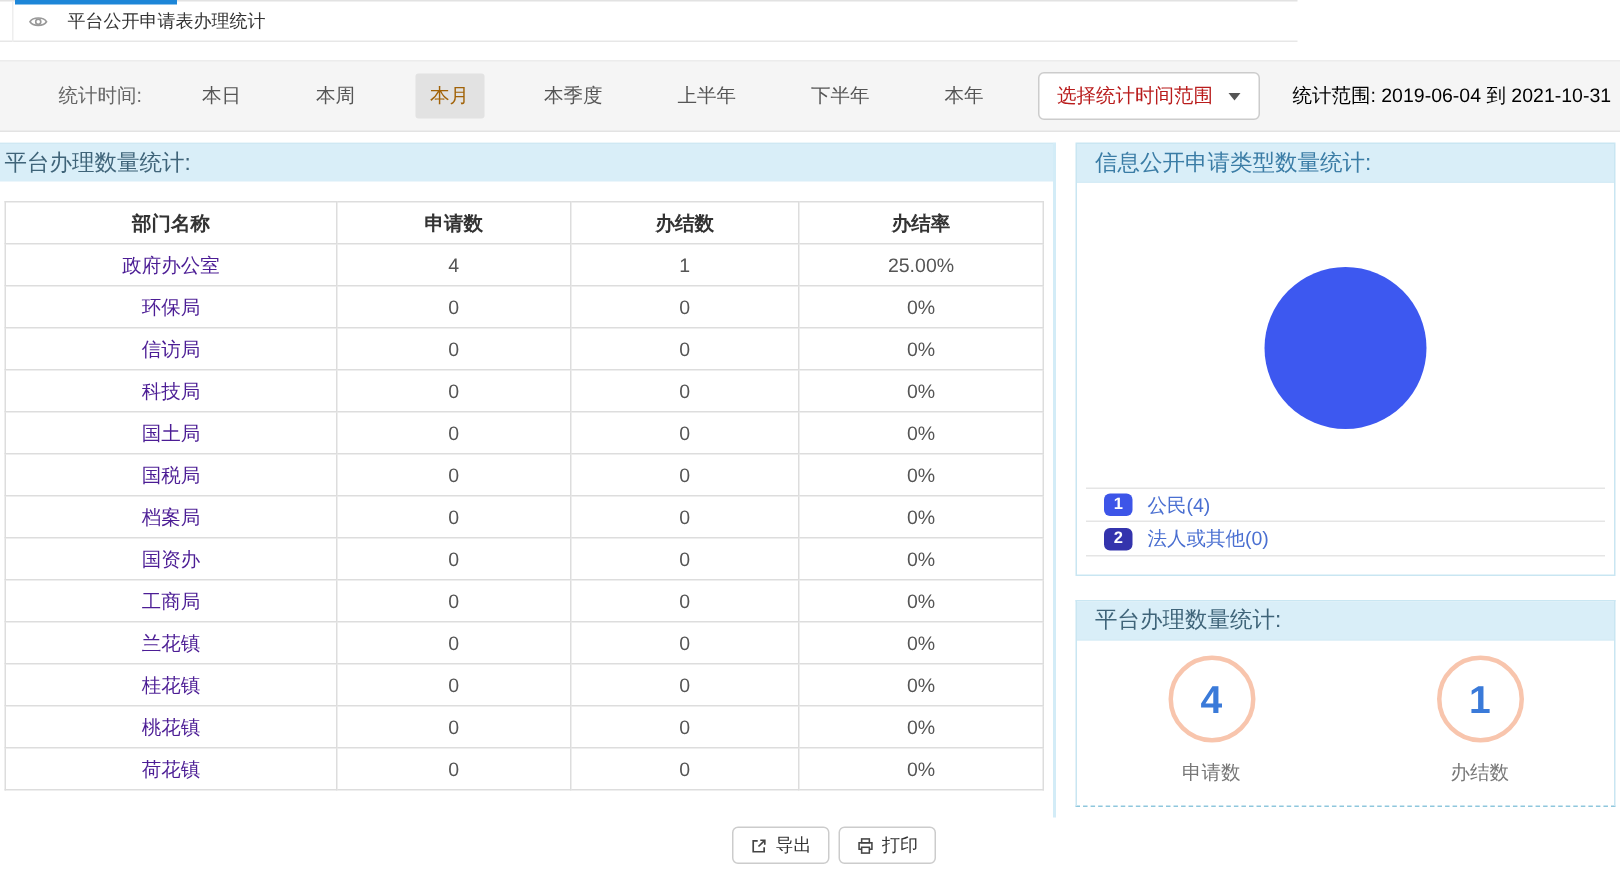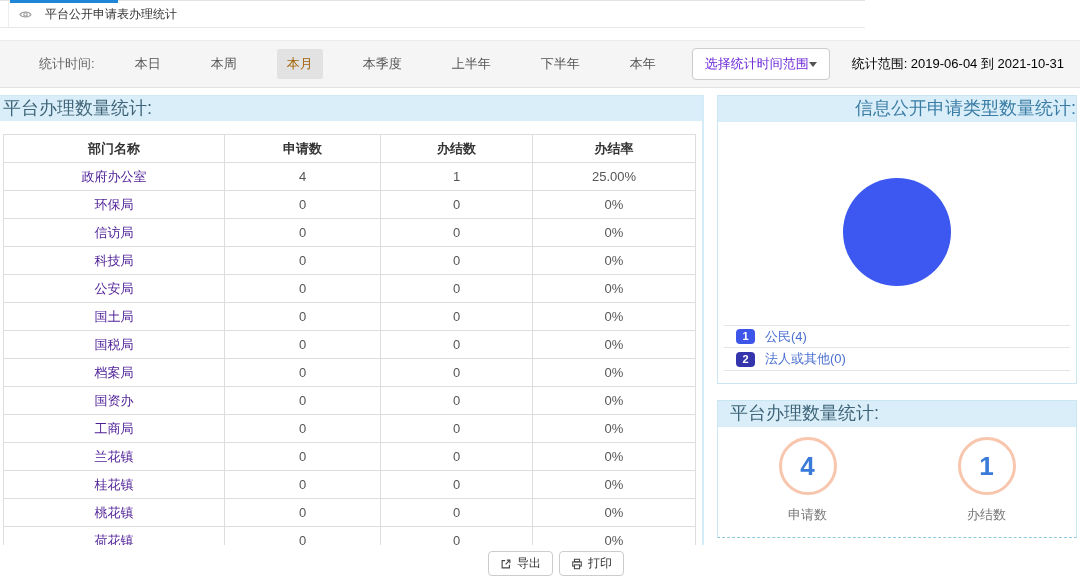--- a/index.html
+++ b/index.html
@@ -26,36 +26,36 @@
     display:flex; align-items:center; padding-left:15px;
   }
   .filter-label { color:#666;margin-left:24px; }
   .filter-option {
     display:inline-block; margin-left:30px; padding:6px 10px; color:#555;
     cursor:pointer; border-radius:2px; white-space:nowrap;
   }
   .filter-option.selected { background:#e2e2e2; color:#a16207; }
   .range-dropdown {
     margin-left:26px; padding:6px 12px; background:#fff; border:1px solid #ccc;
-    border-radius:4px; color:#6d28d9; font-size:13px; display:inline-flex;
-    align-items:center; gap:0; cursor:pointer; font-family:inherit;
+    border-radius:4px; color:#b91c1c; font-size:13px; display:inline-flex;
+    align-items:center; gap:10px; cursor:pointer; font-family:inherit;
   }
   .caret-down-icon {
     width:0; height:0; border-left:4px solid transparent;
     border-right:4px solid transparent; border-top:5px solid #555; display:inline-block;
   }
   .range-text { margin-left:22px; color:#000000; }
   
   .left-panel {
     position:absolute; top:95px; left:0; width:704px; height:450px;
     overflow:hidden; border-right:2px solid #d3ecf7; background:#fff;
   }
   .panel-header {
     height:26px; line-height:25px; background:#d9eef8;
-    border-top:1px solid #cfe8f3; font-size:18px;
+    border-top:1px solid #cfe8f3; font-size:15px;
   }
   .left-panel .panel-header { color:#3f6479; padding-left:3px; }
   .dept-table {
     width:692px; margin:13px 0 0 3px; border-collapse:collapse; table-layout:fixed;
   }
   .dept-table col:nth-child(1){ width:221px; }
   .dept-table col:nth-child(2){ width:156px; }
   .dept-table col:nth-child(3){ width:152px; }
   .dept-table col:nth-child(4){ width:163px; }
   .dept-table th, .dept-table td {
@@ -65,21 +65,21 @@
   .dept-table td { color:#555; }
   .dept-table td.dept-link { color:#4c1d95; cursor:pointer; }
   
   .pie-panel {
     position:absolute; top:95px; left:717px; width:360px; height:289px;
     background:#fff; border:1px solid #c9e6f2;
   }
   .pie-panel .panel-header, .stats-panel .panel-header {
     padding-left:12px; border-top:none; border-bottom:1px solid #d6ecf6;
   }
-  .pie-panel .panel-header { color:#3a7ca5;text-align:right; }
+  .pie-panel .panel-header { color:#3a7ca5; }
   .pie-chart {
     position:absolute; top:82px; left:50%; margin-left:-54px;
     width:108px; height:108px; border-radius:50%;
   }
   .legend { position:absolute; left:6px; right:6px; top:229px; margin:0; padding:0; list-style:none; }
   .legend li {
     height:23px; display:flex; align-items:center;
     border-bottom:1px solid #e5e5e5; cursor:pointer;
   }
   .legend li:first-child { border-top:1px solid #e5e5e5; }
@@ -169,26 +169,20 @@
           <td>0%</td>
         </tr>
         <tr>
           <td class="dept-link">信访局</td>
           <td>0</td>
           <td>0</td>
           <td>0%</td>
         </tr>
         <tr>
           <td class="dept-link">科技局</td>
-          <td>0</td>
-          <td>0</td>
-          <td>0%</td>
-        </tr>
-        <tr>
-          <td class="dept-link">公安局</td>
           <td>0</td>
           <td>0</td>
           <td>0%</td>
         </tr>
         <tr>
           <td class="dept-link">国土局</td>
           <td>0</td>
           <td>0</td>
           <td>0%</td>
         </tr>

